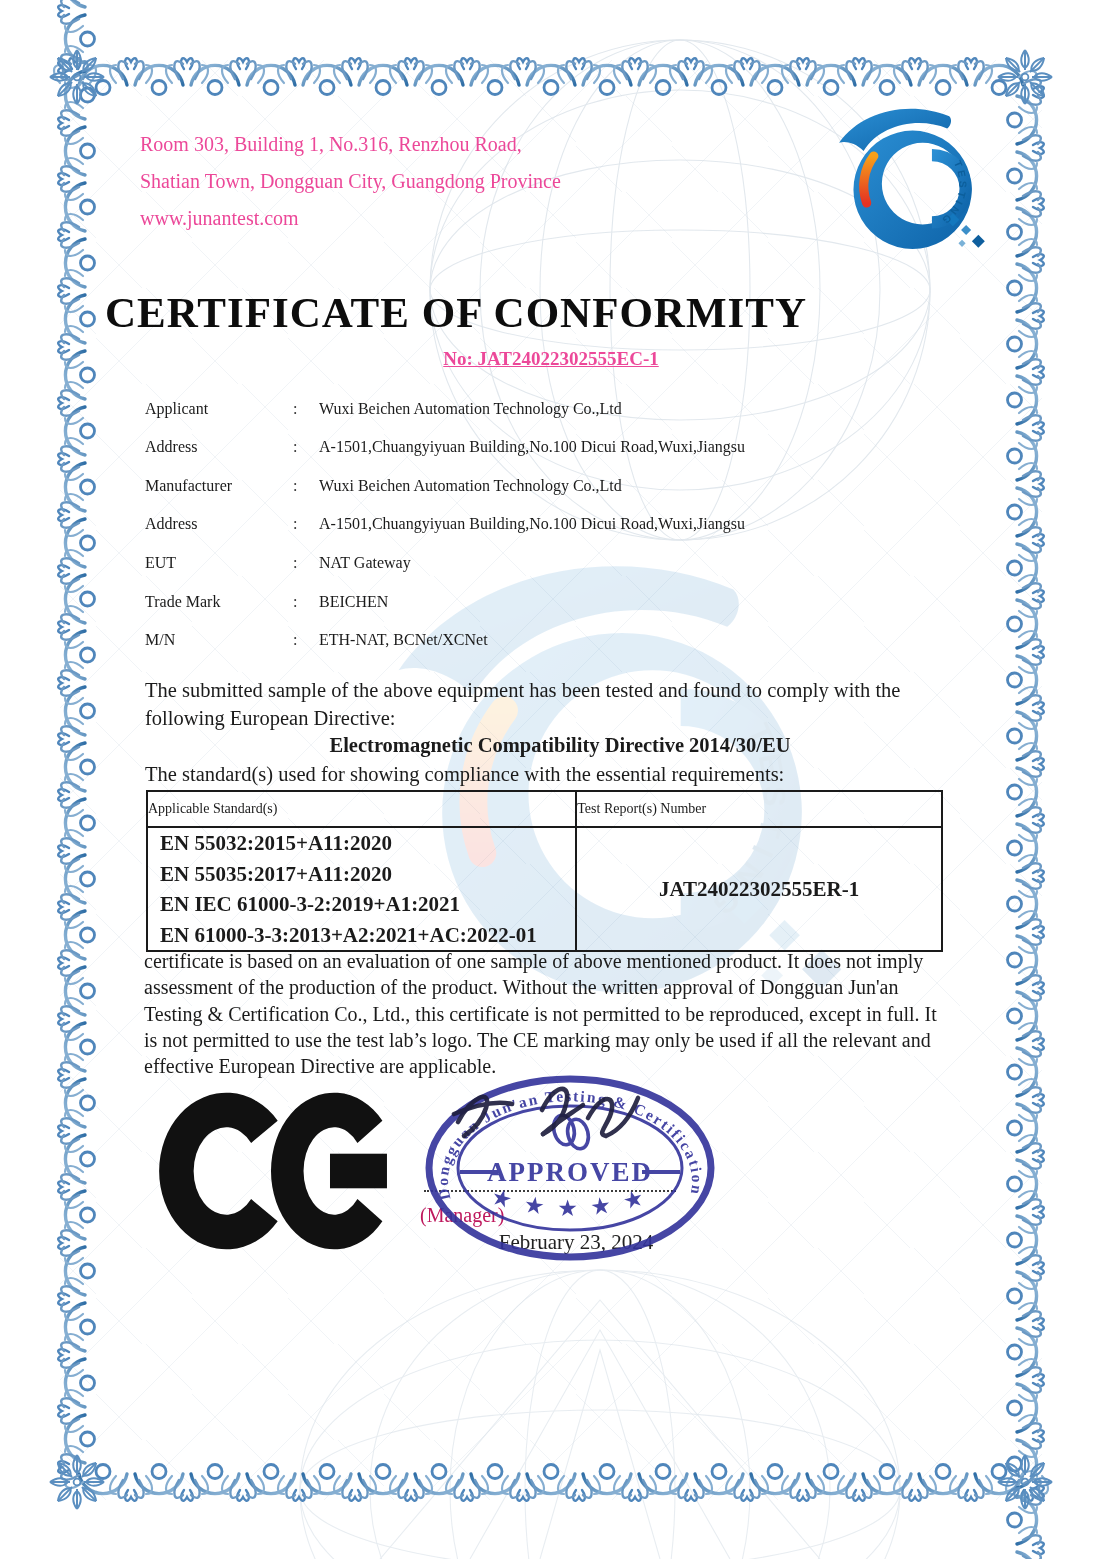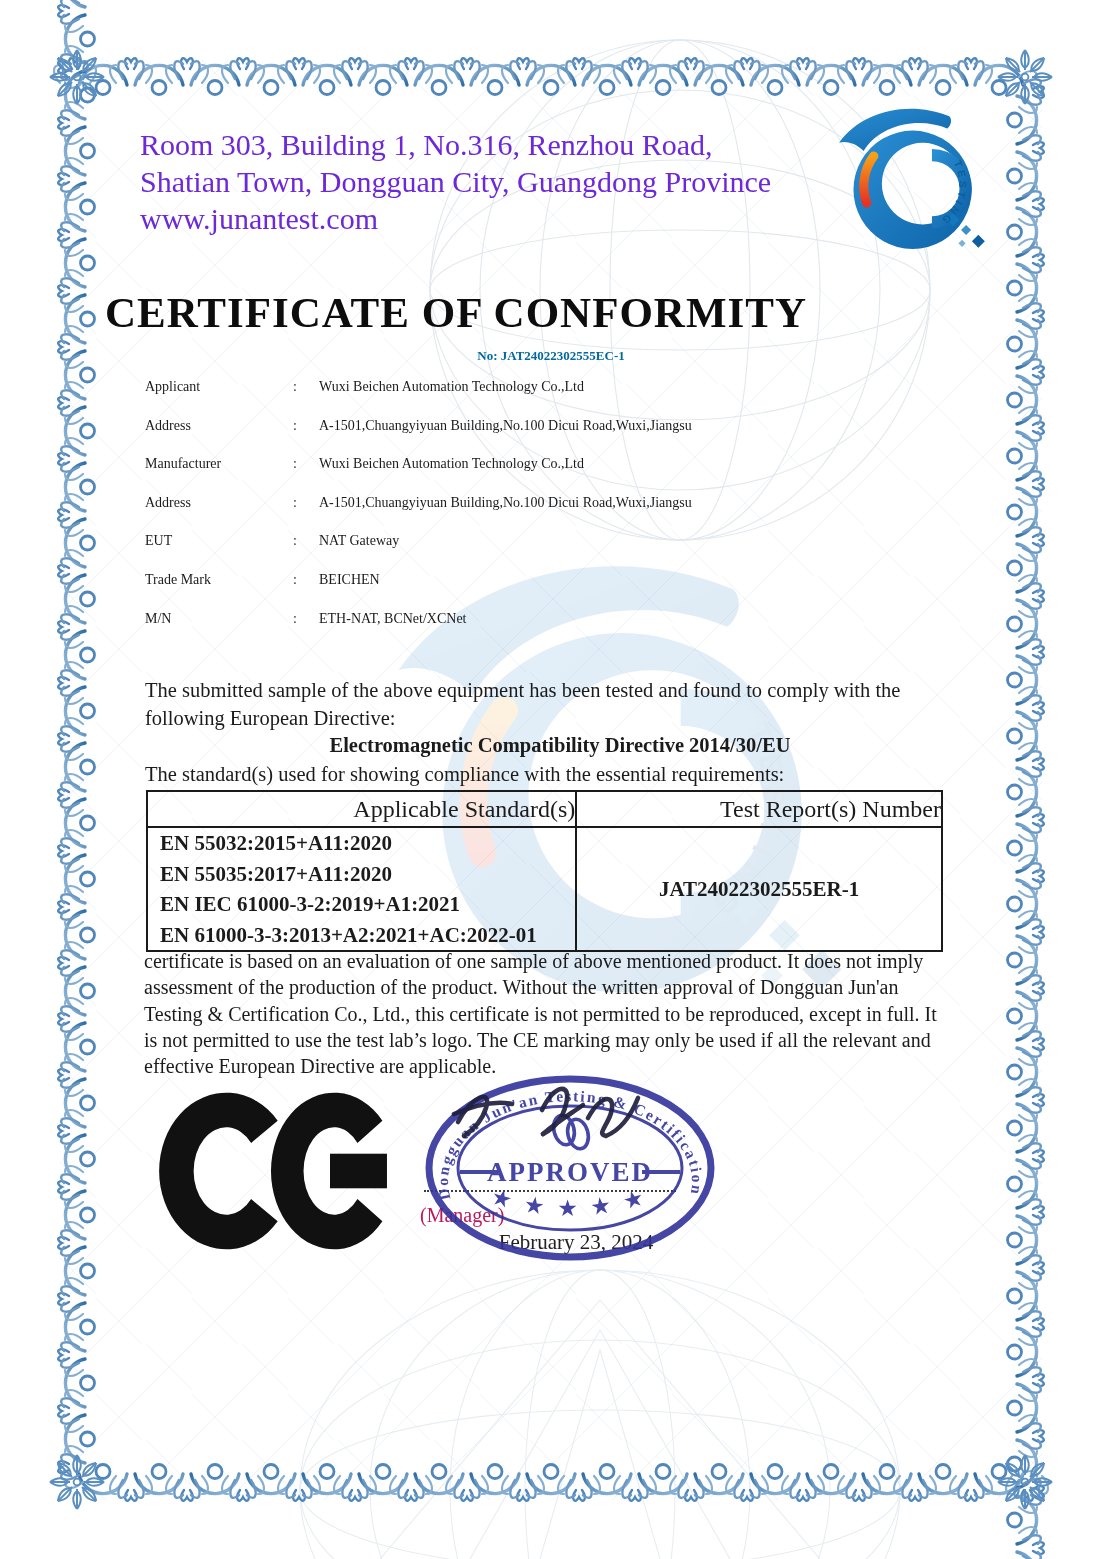--- a/index.html
+++ b/index.html
@@ -2,38 +2,38 @@
 <html><head>
 <meta charset="utf-8">
 <style>
   html,body{margin:0;padding:0;background:#ffffff;}
   .page{
     position:relative;width:1102px;height:1559px;background:#ffffff;
     font-family:"Liberation Serif", serif;color:#1b1b1b;overflow:hidden;
   }
   .abs{position:absolute;}
   
-  .addr{left:140px;top:126px;font-size:30px;line-height:37px;color:#6d28d9;}
+  .addr{left:140px;top:126px;font-size:20px;line-height:37px;color:#ec4899;}
   
   .title{left:0;top:288px;width:912px;text-align:center;font-size:43px;font-weight:bold;letter-spacing:1px;color:#0d0d0d;}
-  .certno{left:0;top:348px;width:1102px;text-align:center;font-size:13px;font-weight:bold;color:#0369a1;}
+  .certno{left:0;top:348px;width:1102px;text-align:center;font-size:19px;font-weight:bold;color:#ec4899;text-decoration:underline;}
   
   .fields{left:145px;top:379px;width:812px;}
-  .frow{display:flex;height:38.6px;align-items:flex-start;font-size:14px;}
+  .frow{display:flex;height:38.6px;align-items:flex-end;font-size:16px;}
   .flabel{width:148px;flex:0 0 148px;}
   .fcolon{width:26px;flex:0 0 26px;color:#333;}
   .fvalue{flex:1;white-space:nowrap;}
   
   .intro{left:145px;top:676px;width:820px;font-size:20.5px;line-height:28px;}
   .directive{left:154px;top:734px;width:812px;text-align:center;font-size:20.5px;font-weight:bold;}
   .stdintro{left:145px;top:763px;width:820px;font-size:20.5px;}
   
   .stable{left:146px;top:790px;width:797px;border:2px solid #1a1a1a;border-collapse:collapse;}
   .stable td,.stable th{border:2px solid #1a1a1a;padding:0;}
-  .th{height:34px;text-align:right;font-size:24px;font-weight:normal;vertical-align:middle;}
+  .th{height:34px;text-align:left;font-size:14px;font-weight:normal;vertical-align:middle;}
   .colstd{width:54%;}
   .colrep{width:46%;border-radius:15px;}
   .stdcell{padding:4px 6px 6px 13px;}
   .stdline{font-size:21px;font-weight:bold;line-height:30.5px;white-space:nowrap;padding-left:12px;}
   .repcell{text-align:center;font-size:21px;font-weight:bold;vertical-align:middle;}
   
   .disc{left:144px;top:948px;width:830px;font-size:20px;line-height:26.3px;}
   
   .ce{left:155px;top:1092px;}
   .dotline{left:424px;top:1176px;width:252px;height:14px;border-bottom:2.5px dotted #3c3c3c;}

